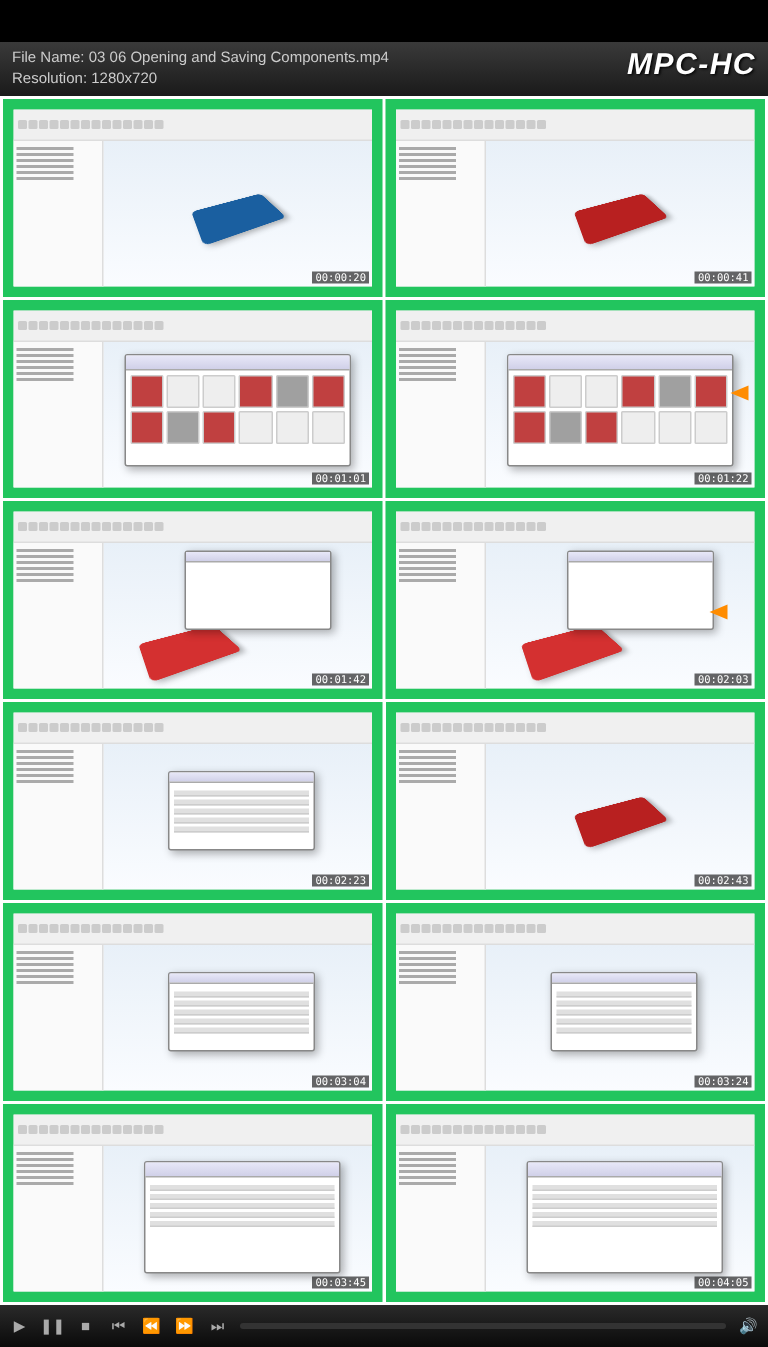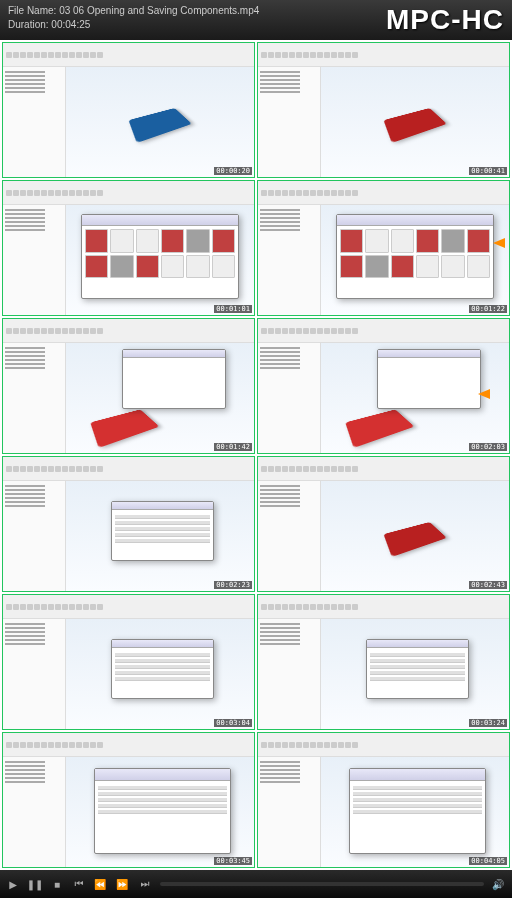--- a/index.html
+++ b/index.html
@@ -1,23 +1,23 @@
 <!DOCTYPE html>
 <html><head>
 <meta charset="utf-8">
 <style>
 * { margin: 0; padding: 0; box-sizing: border-box; }
 body { width: 512px; height: 898px; background: #000; font-family: Arial, sans-serif; overflow: hidden; position: relative; }
 .player { width: 100%; height: 100%; display: flex; flex-direction: column; }
-.header { background: linear-gradient(#3a3a3a, #1a1a1a); padding: 4px 8px; display: flex; justify-content: space-between; align-items: flex-start; }
+.header { background: linear-gradient(#3a3a3a, #1a1a1a); padding: 4px 8px; display: flex; justify-content: space-between; align-items: flex-start; margin-top: 28px; }
 .info { color: #ccc; font-size: 10px; line-height: 1.4; }
 .info div { white-space: nowrap; }
-.logo { color: #fff; font-size: 28px; font-weight: bold; letter-spacing: 1px; text-shadow: 1px 1px 2px #000; }
+.logo { color: #fff; font-size: 20px; font-weight: bold; font-style: italic; letter-spacing: 1px; text-shadow: 1px 1px 2px #000; }
 .content { flex: 1; background: #fff; display: grid; grid-template-columns: 1fr 1fr; grid-template-rows: repeat(6, 1fr); gap: 2px; padding: 2px; position: relative; }
-.thumb { background: #f5f5f5; border: 1px solid #22c55e; position: relative; overflow: hidden; display: flex; flex-direction: column; }
+.thumb { background: #f5f5f5; border: 7px solid #22c55e; position: relative; overflow: hidden; display: flex; flex-direction: column; }
 .thumb-toolbar { height: 18%; background: #f0f0f0; border-bottom: 1px solid #ddd; display: flex; align-items: center; padding: 0 3px; gap: 1px; }
 .tb-btn { width: 6px; height: 6px; background: #ccc; border-radius: 1px; }
 .thumb-body { flex: 1; position: relative; background: linear-gradient(180deg, #e8f0f8 0%, #fafcff 100%); }
 .thumb-sidebar { position: absolute; left: 0; top: 0; bottom: 0; width: 25%; background: #fafafa; border-right: 1px solid #ddd; padding: 2px; }
 .sb-line { height: 2px; background: #aaa; margin: 2px 0; width: 70%; }
 .viewport { position: absolute; left: 25%; right: 0; top: 0; bottom: 0; display: flex; align-items: center; justify-content: center; }
 .device { width: 55px; height: 32px; border-radius: 4px; transform: perspective(100px) rotateX(50deg) rotateZ(-25deg); box-shadow: 2px 2px 4px rgba(0,0,0,0.3); }
 .device-blue { background: #1a5fa0; }
 .device-red { background: #b82020; }
 .device-red2 { background: #d43030; width: 60px; height: 35px; }
@@ -41,22 +41,22 @@
 <body>
 
 <div class="player">
   <div class="header">
     <div class="info">
       <div>
         <span>File Name:</span>
         <span>03 06 Opening and Saving Components.mp4</span>
       </div>
       <div>
-        <span>Duration:</span>
-        <span>00:04:25</span>
+        <span>Resolution:</span>
+        <span>1280x720</span>
       </div>
     </div>
     <div class="logo">MPC-HC</div>
   </div>
 
   <div class="content">
     <div class="thumb">
         <div class="thumb-toolbar">
           <div class="tb-btn"></div>
           <div class="tb-btn"></div>

